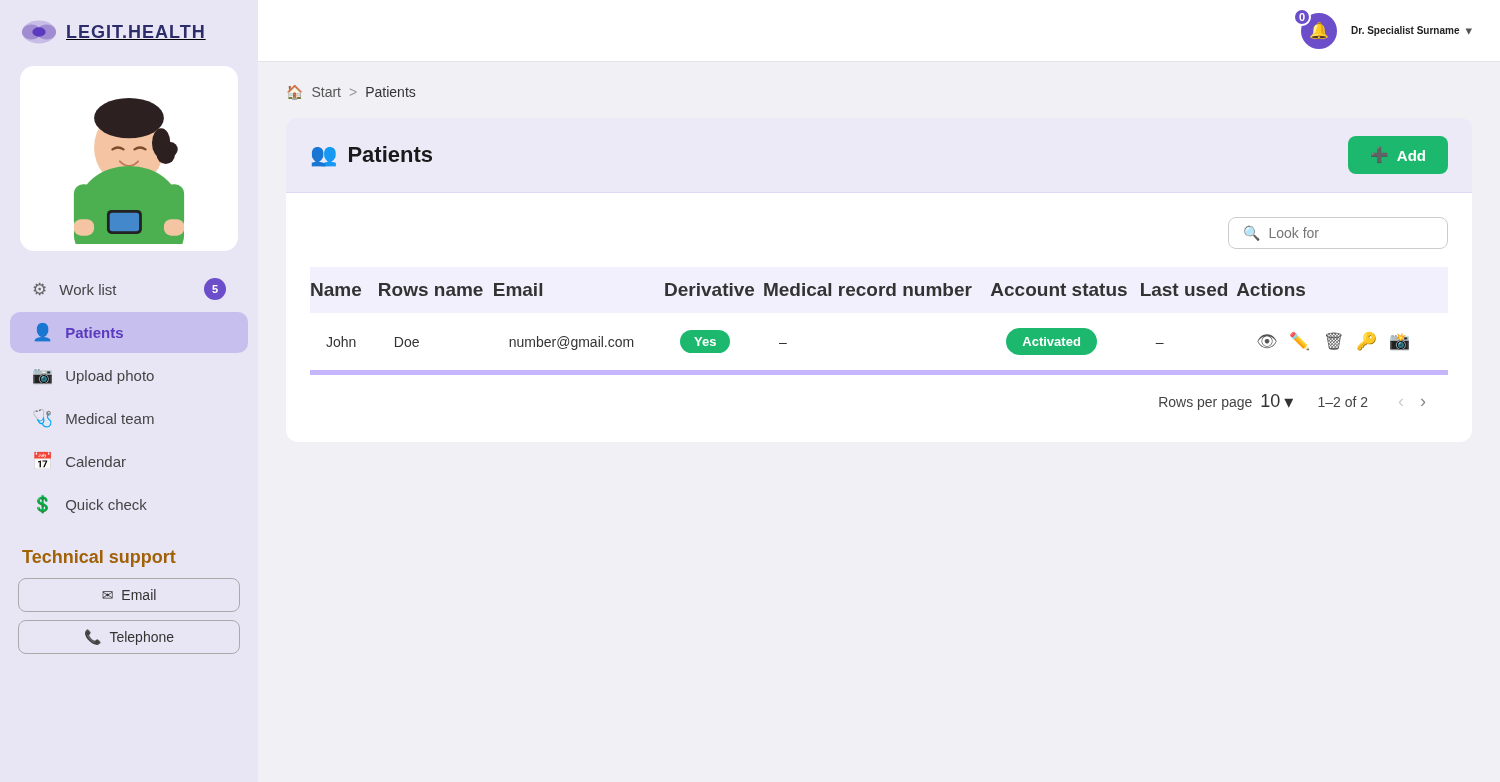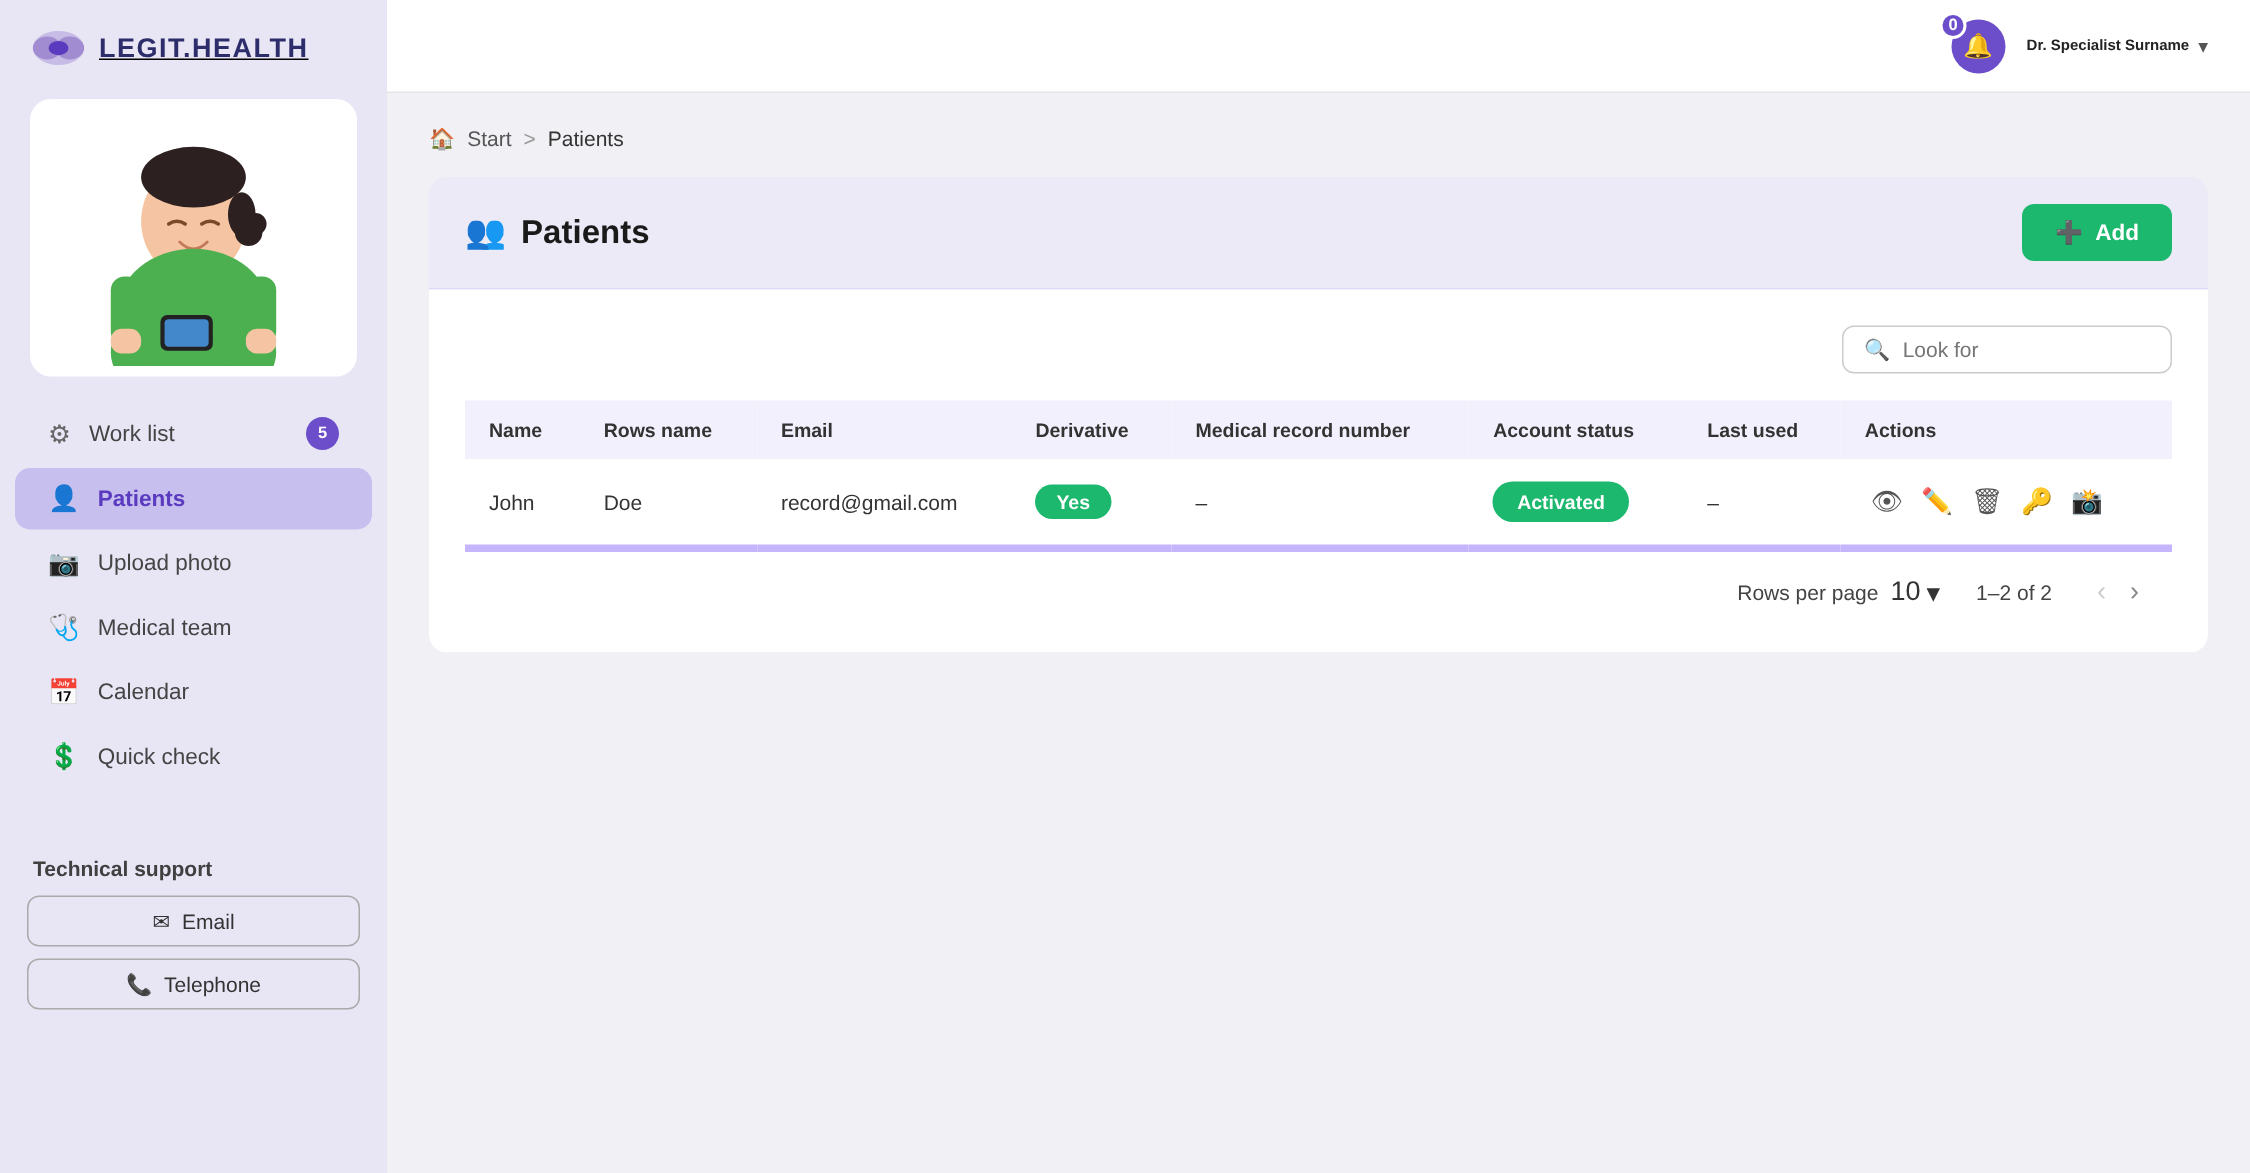--- a/index.html
+++ b/index.html
@@ -76,25 +76,24 @@
       display: flex;
       align-items: center;
       justify-content: center;
       margin-left: auto;
     }
     .tech-support {
       margin: 20px 18px 0;
     }
     .tech-support-title {
       font-weight: 700;
-      font-size: 14px;
-      color: #404040;
+      font-size: 18px;
+      color: #a16207;
       margin-bottom: 10px;
       padding-left: 4px;
-      margin-top: 24px;
     }
     .support-btn {
       display: flex;
       align-items: center;
       justify-content: center;
       gap: 8px;
       border: 1.5px solid #aaa;
       border-radius: 8px;
       padding: 8px 0;
       font-size: 14px;
@@ -251,24 +250,24 @@
     table {
       width: 100%;
       border-collapse: collapse;
       font-size: 14px;
     }
     thead tr {
       background: #f2f0fc;
     }
     th {
       text-align: left;
-      padding: 12px 16px;
+      padding: 12px 0;
       font-weight: 600;
       color: #333;
-      font-size: 13px;
+      font-size: 19px;
     }
     td {
       padding: 14px 16px;
       color: #333;
       border-bottom: 5px solid #c4b5fd;
     }
 
     .badge-yes {
       background: #1cb86e;
       color: #fff;
@@ -481,21 +480,21 @@
               <th>Medical record number</th>
               <th>Account status</th>
               <th>Last used</th>
               <th>Actions</th>
             </tr>
           </thead>
           <tbody>
             <tr>
               <td>John</td>
               <td>Doe</td>
-              <td>record@gmail.com</td>
+              <td>number@gmail.com</td>
               <td>
                 <span class="badge-yes">Yes</span>
               </td>
               <td>–</td>
               <td>
                 <span class="badge-activated">Activated</span>
               </td>
               <td>–</td>
               <td>
                 <div class="actions-cell">

